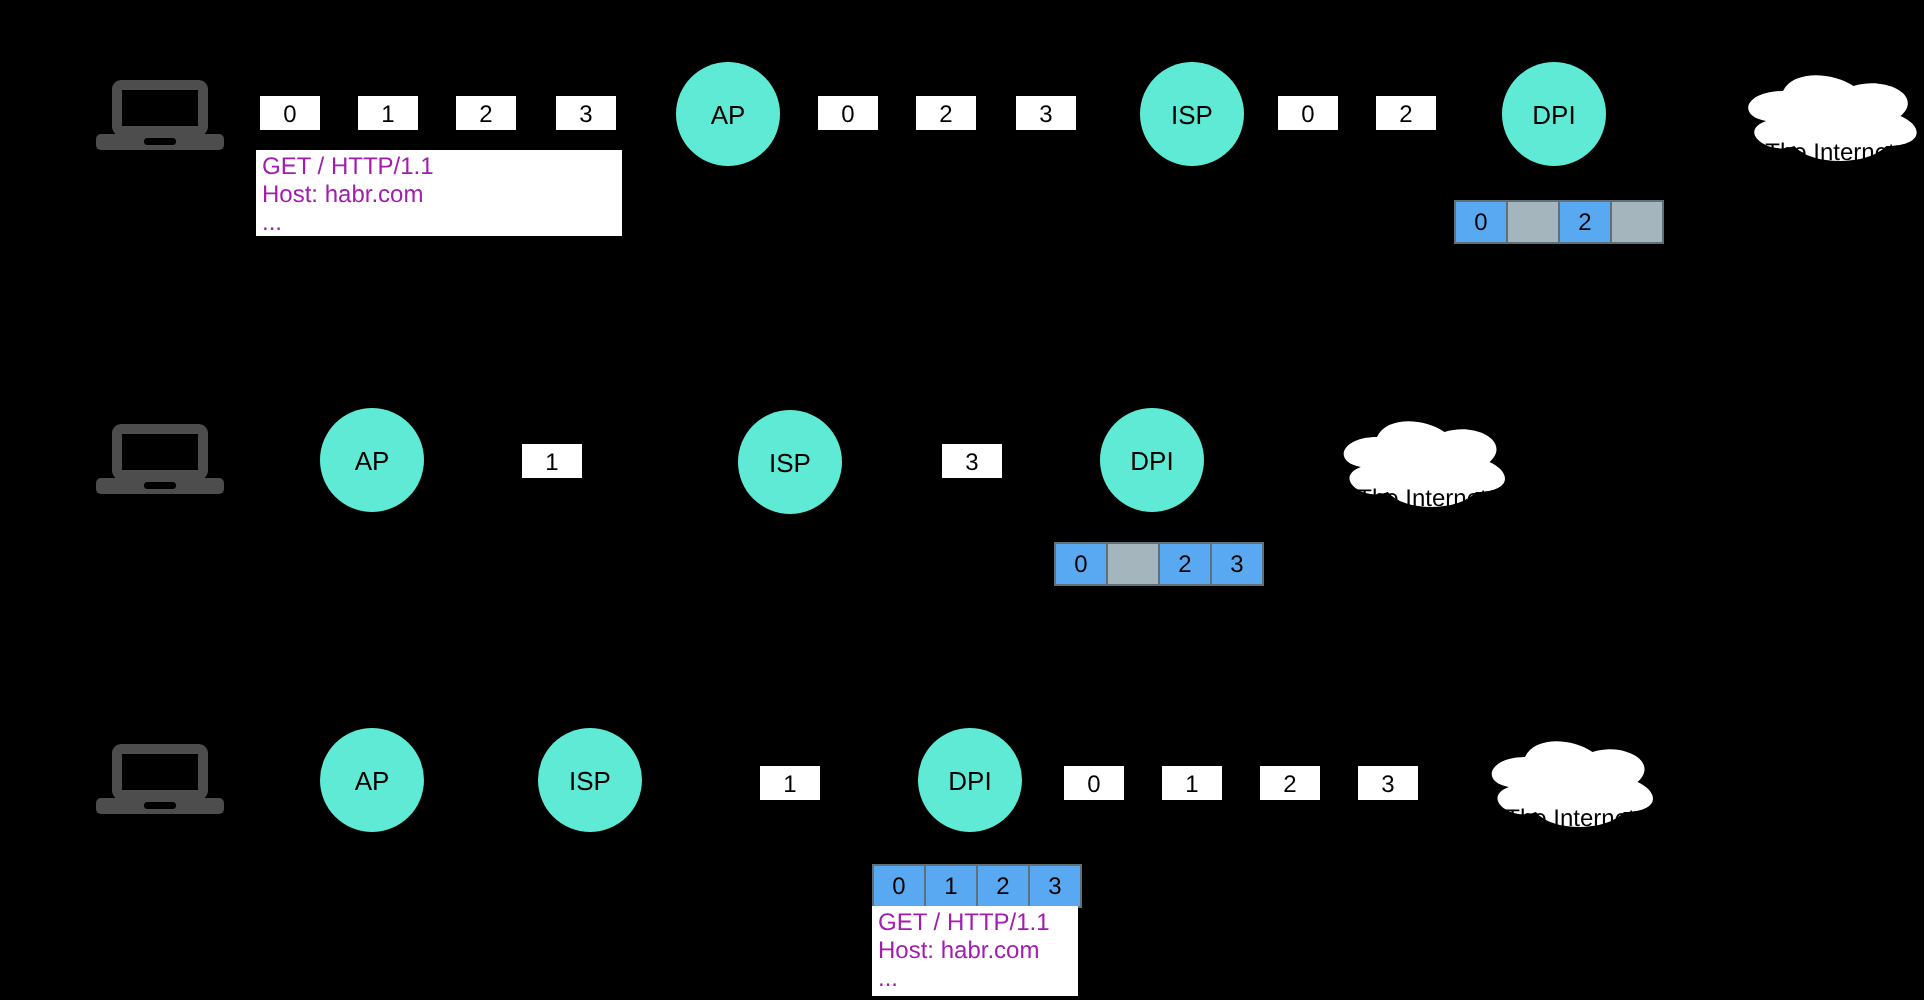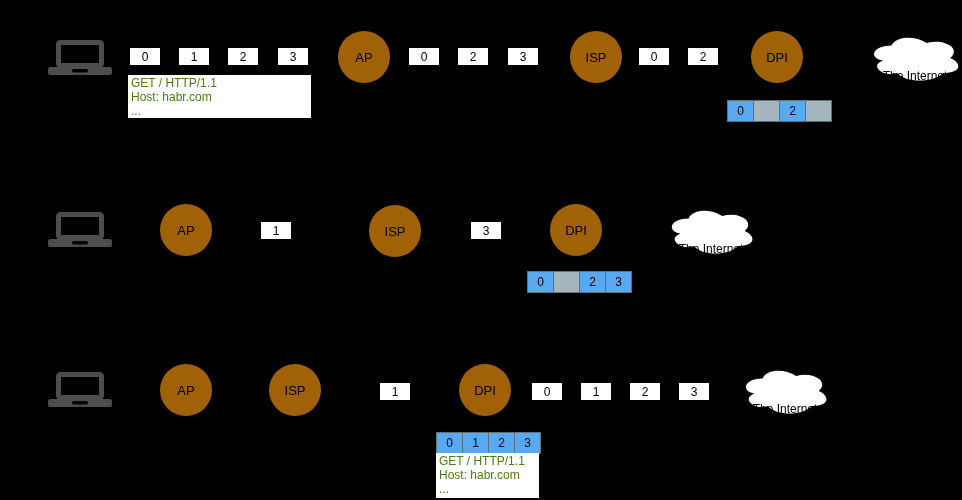--- a/index.html
+++ b/index.html
@@ -2,41 +2,41 @@
 <html><head>
 <meta charset="utf-8">
 <style>
   html,body { margin:0; padding:0; background:#000; }
   .canvas {
     position:relative; width:962px; height:500px; background:#000000;
     font-family:"Liberation Sans", sans-serif; overflow:hidden;
   }
   .node {
     position:absolute; width:52px; height:52px; border-radius:50%;
-    background:#a16207; color:#000; font-size:13px;
+    background:#5eead4; color:#000; font-size:13px;
     display:flex; align-items:center; justify-content:center;
   }
   .pkt {
     position:absolute; width:30px; height:17px; background:#ffffff; color:#000;
     font-size:12px; display:flex; align-items:center; justify-content:center;
   }
   .laptop { position:absolute; width:64px; height:35px; }
   .cloud { position:absolute; display:flex; align-items:flex-end; justify-content:center; }
   .cloud svg { position:absolute; left:0; top:0; width:100%; height:100%; }
   .cloud .cloud-label { position:relative; font-size:12px; color:#000; margin-top:2px; }
   .buffer { position:absolute; display:flex; }
   .buffer .cell {
     box-sizing:border-box; width:27px; height:22px; border:1px solid #5f7078;
     display:flex; align-items:center; justify-content:center; font-size:12px; color:#000;
   }
   .buffer .cell + .cell { margin-left:-1px; }
   .cell.filled { background:#59a9f2; }
   .cell.empty  { background:#a4b5bd; }
   .msg {
-    position:absolute; background:#ffffff; color:#4d7c0f; font-size:12px;
+    position:absolute; background:#ffffff; color:#a21caf; font-size:12px;
     line-height:14px; padding:1px 3px; box-sizing:border-box;
   }
 </style>
 </head>
 <body>
 
 <div class="canvas">
 
   <section>
     <div class="laptop" style="left:48px; top:40px;">

